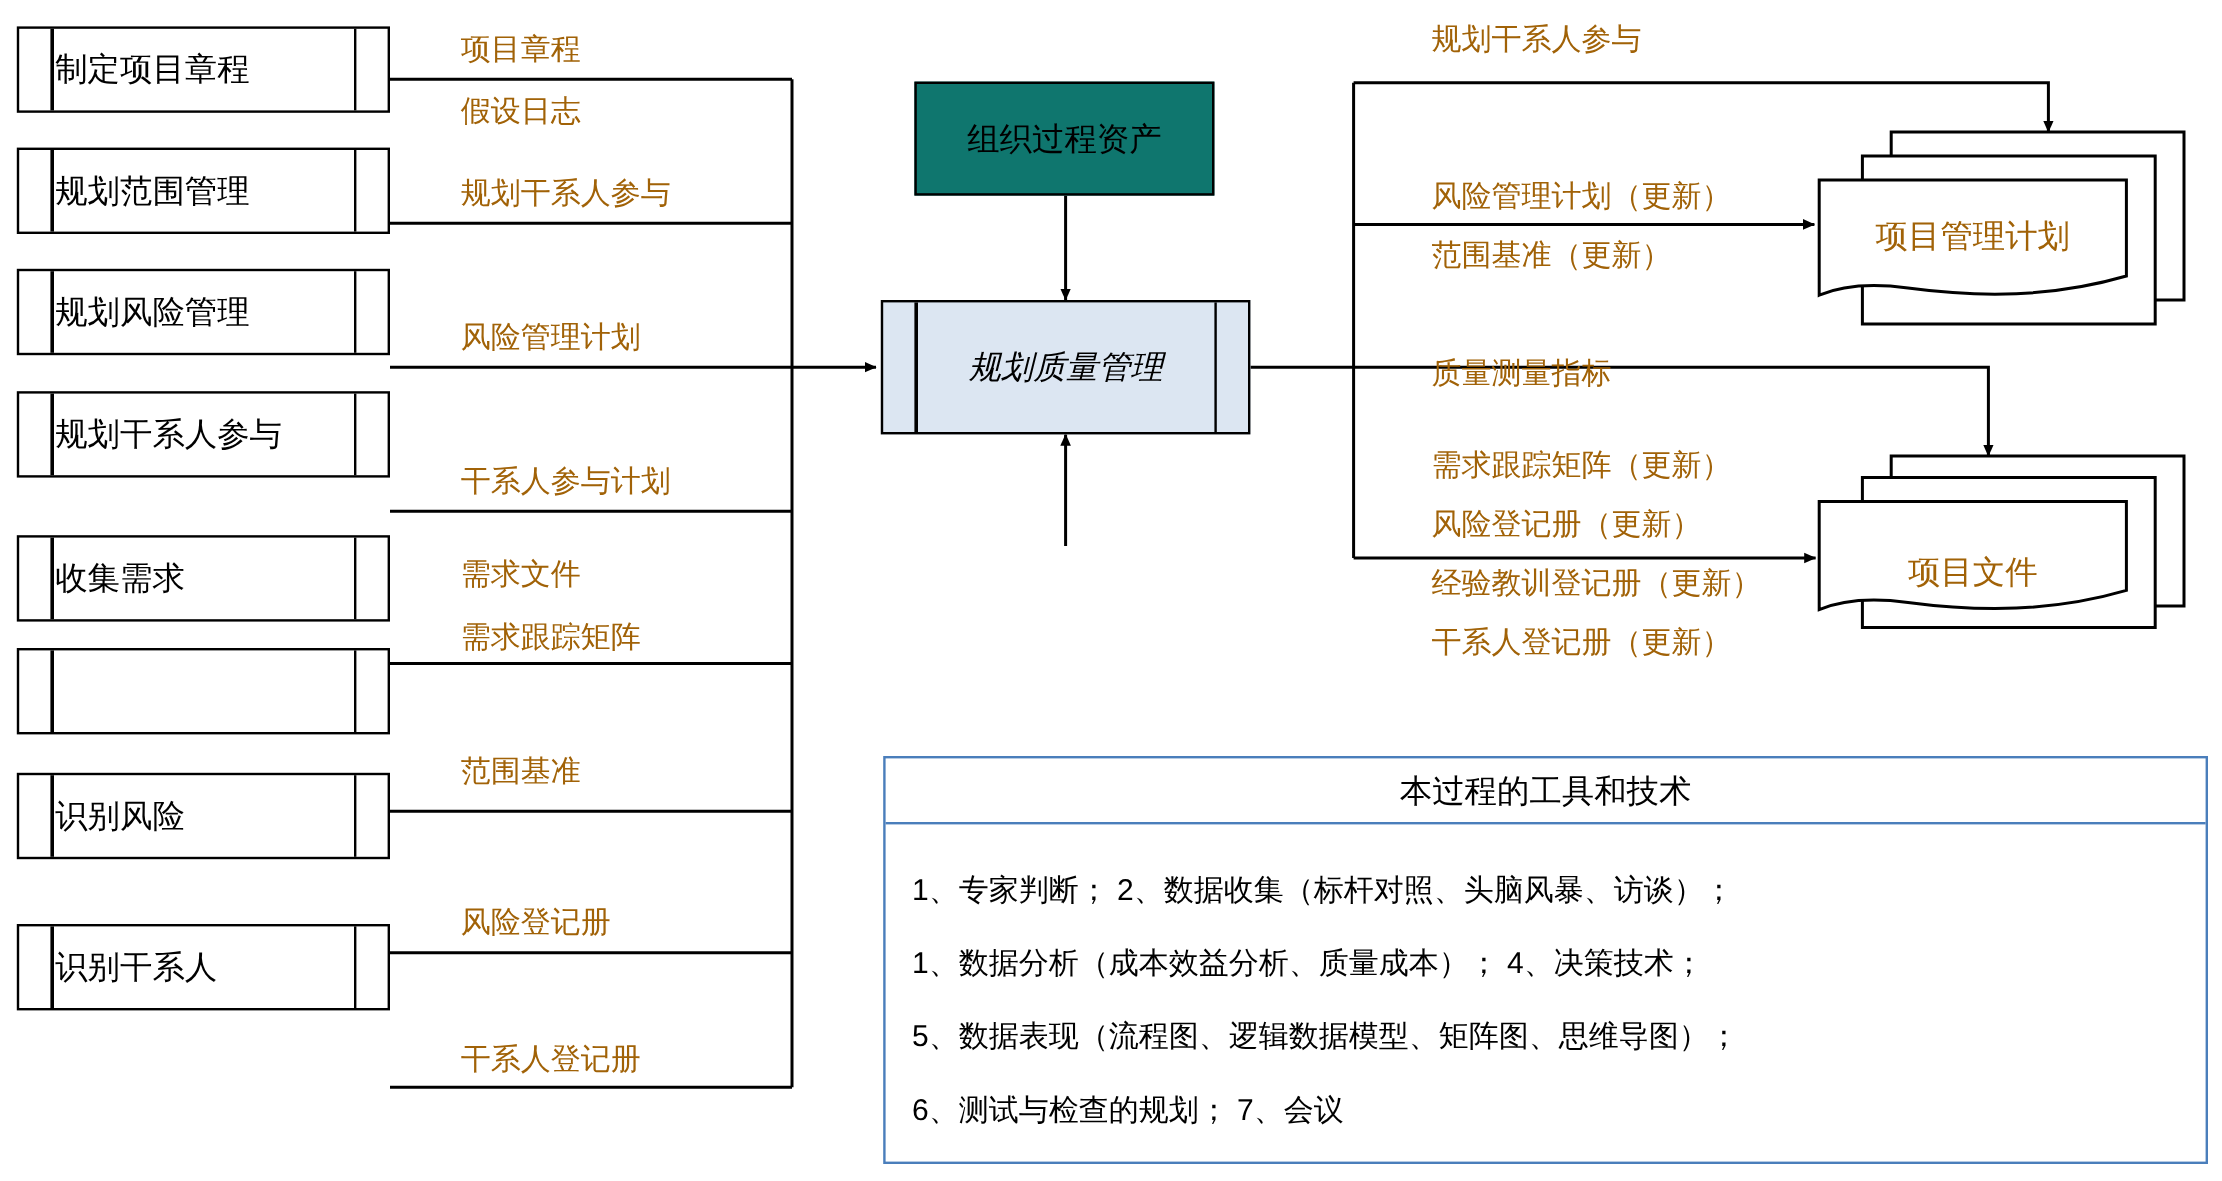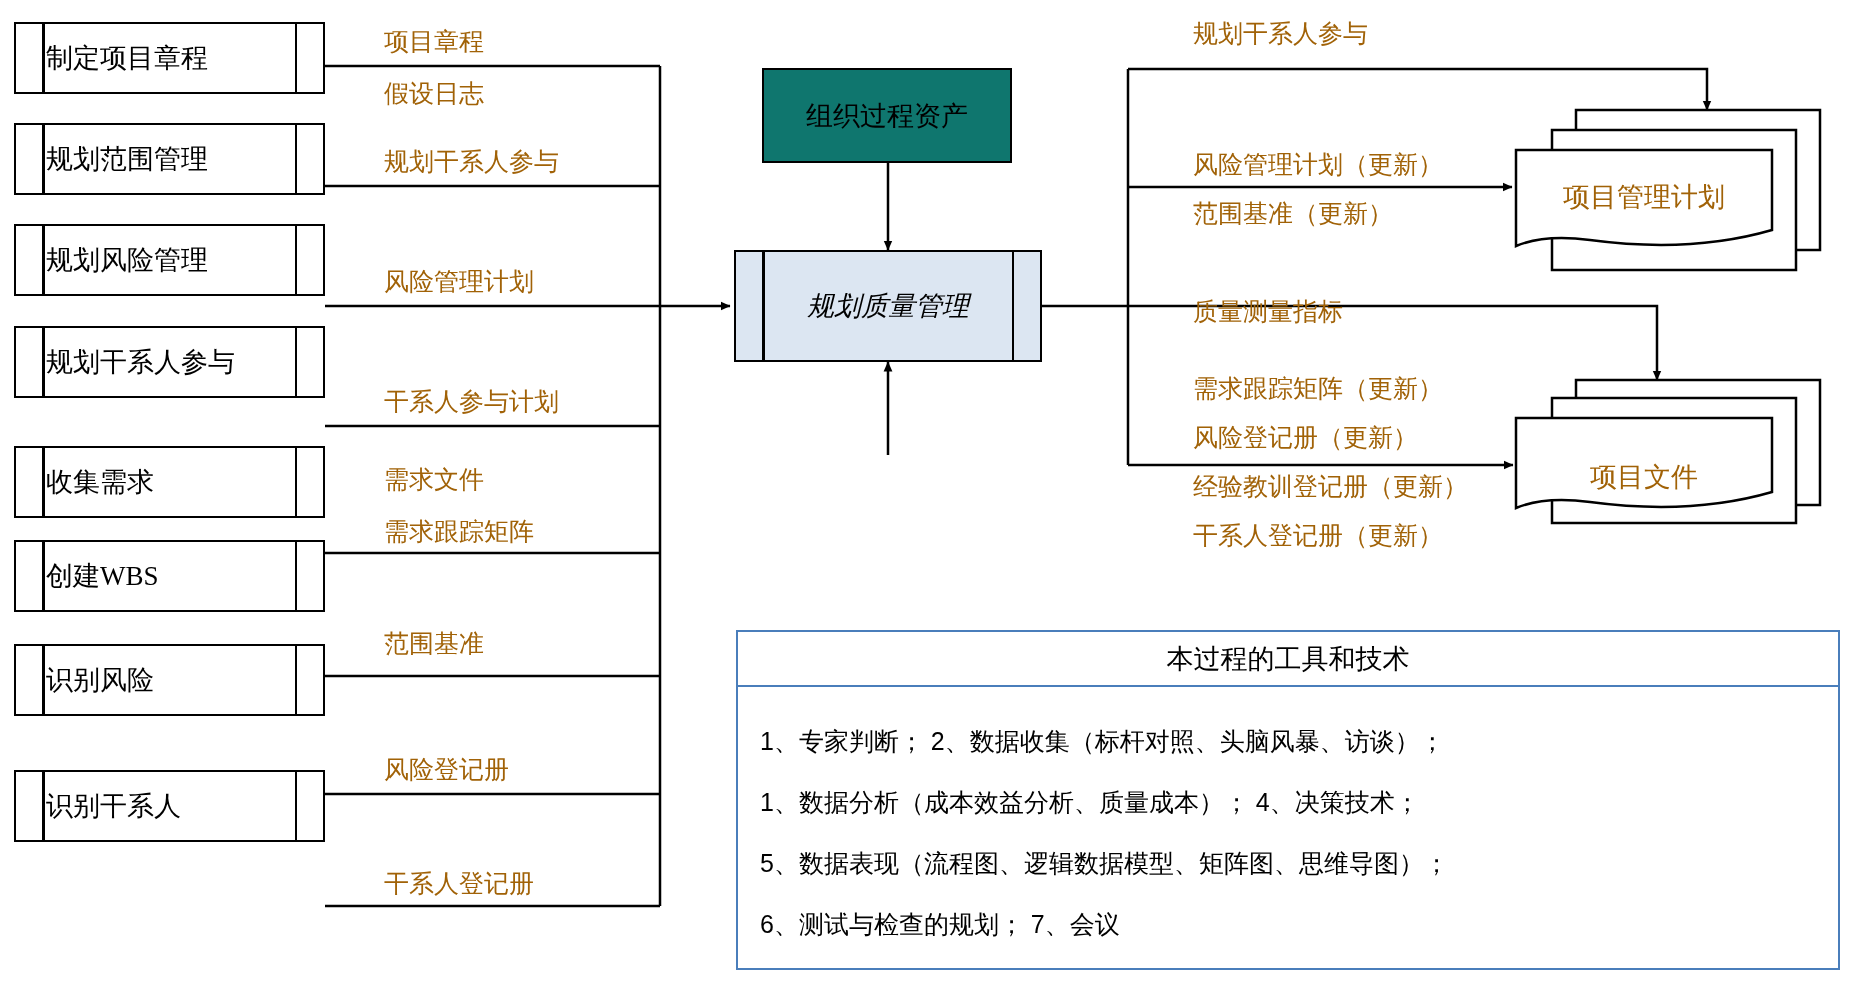--- a/index.html
+++ b/index.html
@@ -218,21 +218,20 @@
 
   <div class="pbox" style="left:14px;top:434px;width:311px;height:72px;margin-top:12px;">
     <span class="bar l"></span>
     <span class="bar r"></span>
     <span class="cap proc-label">收集需求</span>
   </div>
 
   <div class="pbox" style="left:14px;top:540px;width:311px;height:72px;">
     <span class="bar l"></span>
     <span class="bar r"></span>
-    <span class="cap proc-label">创建WBS</span>
   </div>
 
   <div class="pbox" style="left:14px;top:644px;width:311px;height:72px;">
     <span class="bar l"></span>
     <span class="bar r"></span>
     <span class="cap proc-label">识别风险</span>
   </div>
 
   <div class="pbox" style="left:14px;top:770px;width:311px;height:72px;">
     <span class="bar l"></span>

